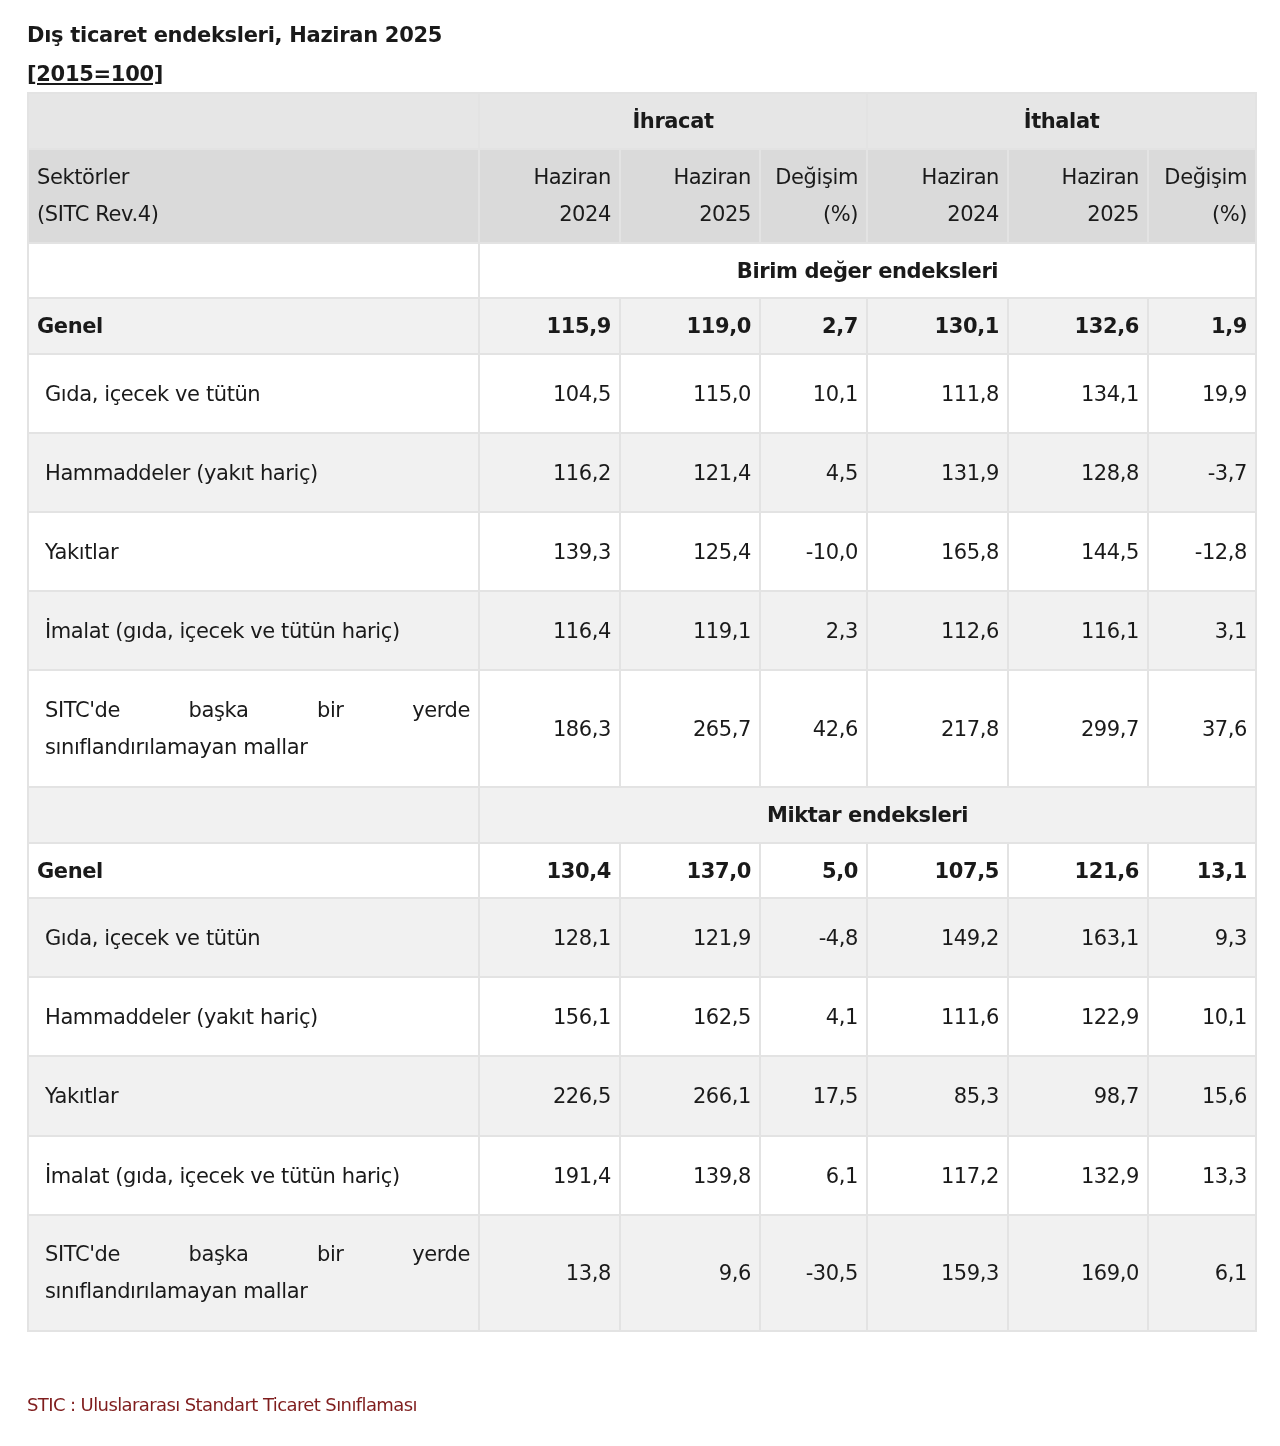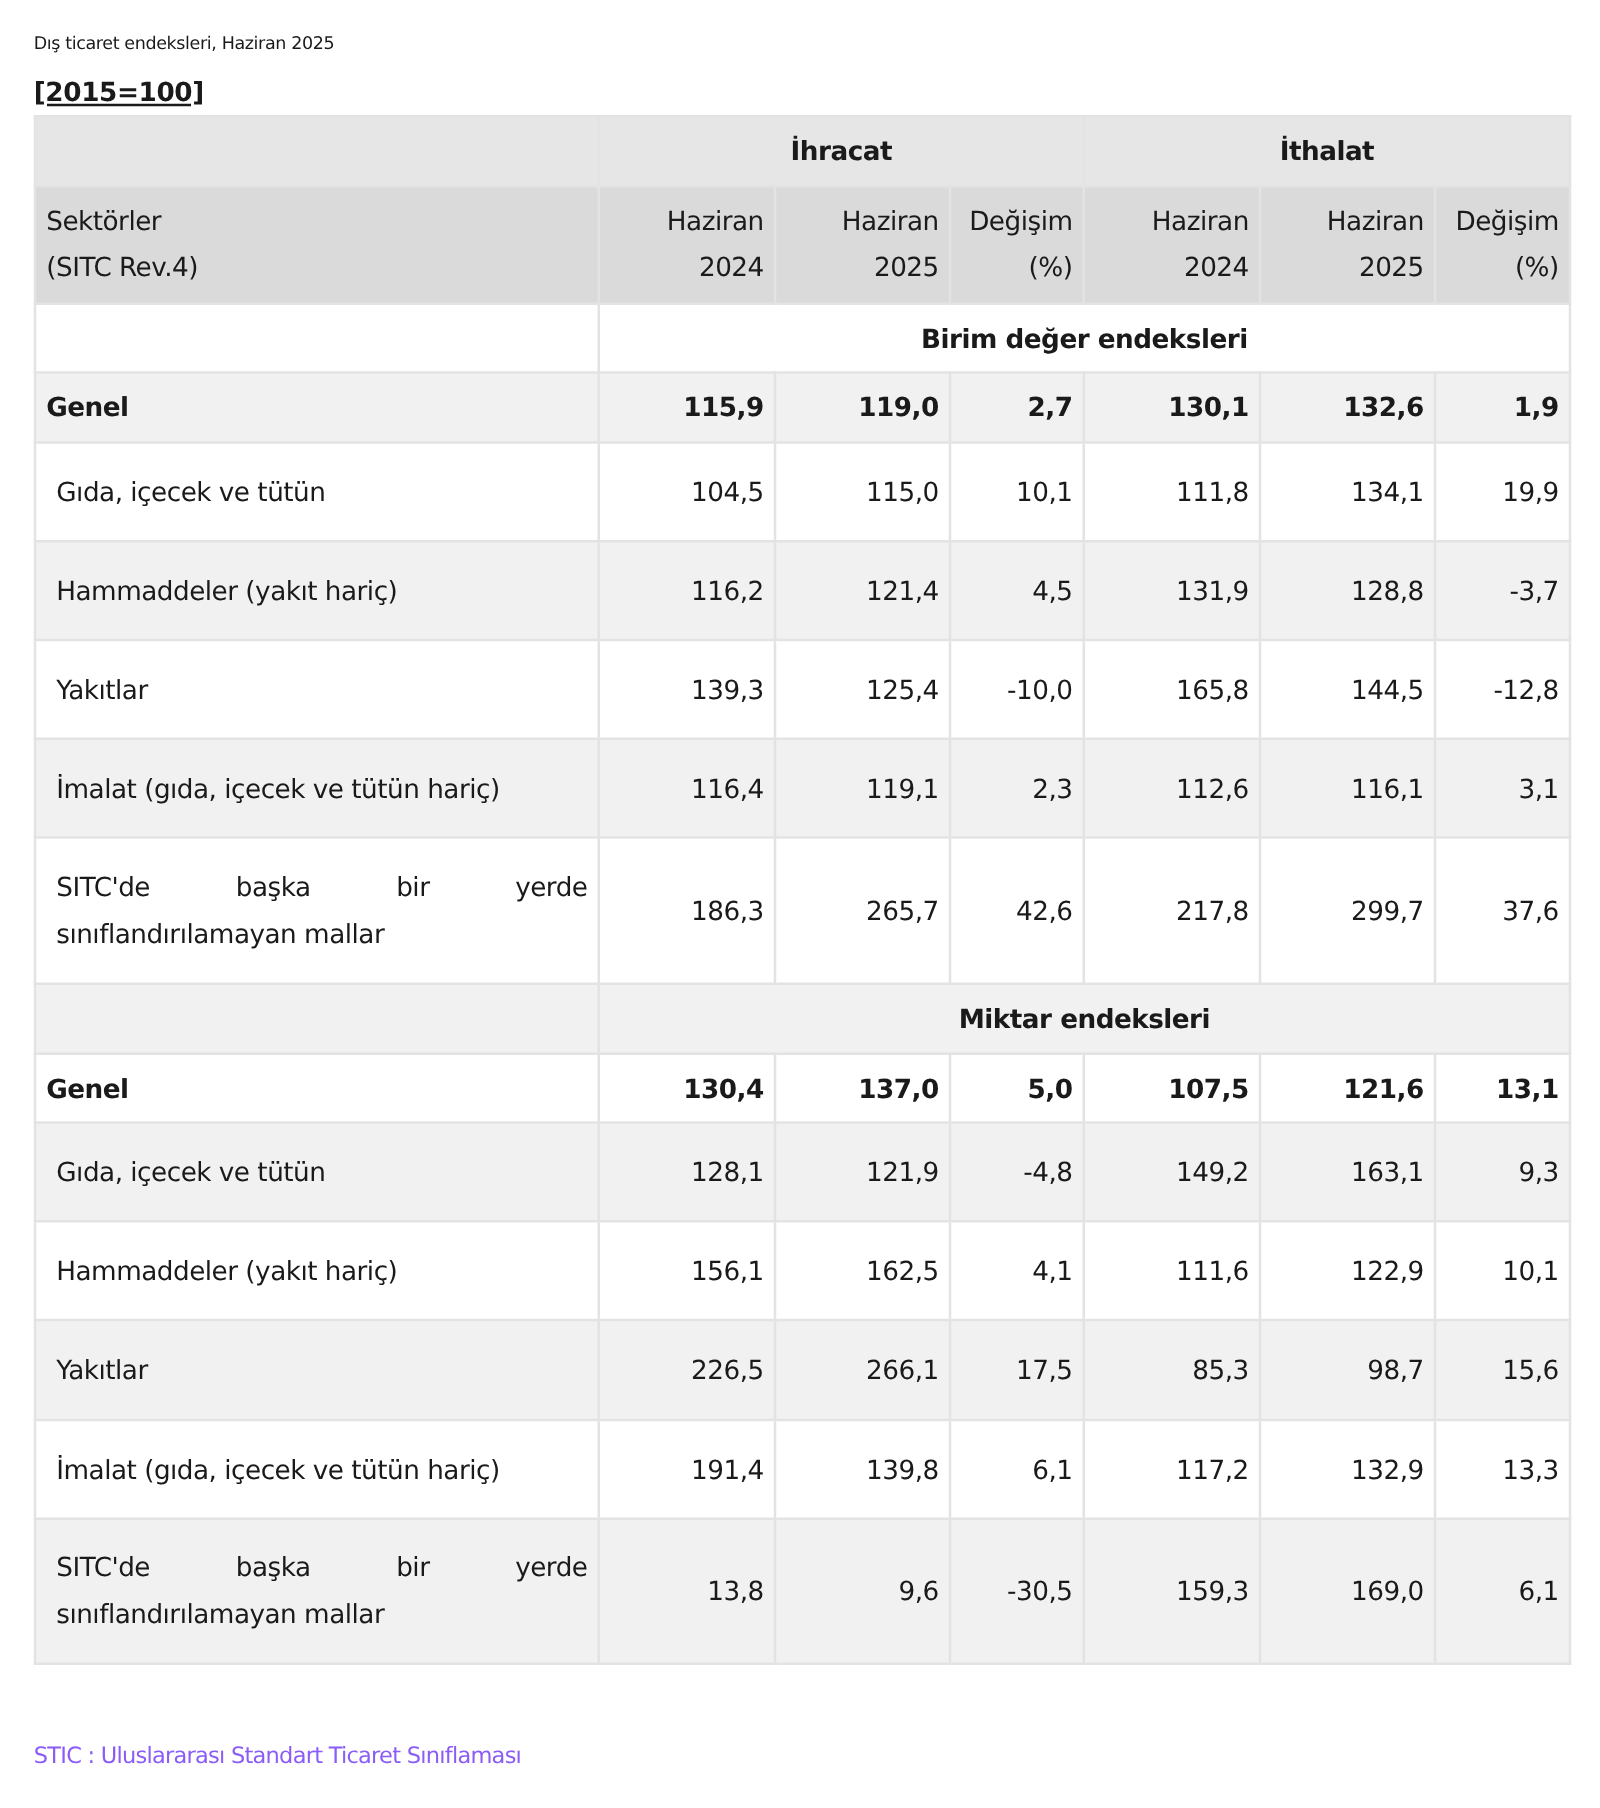--- a/index.html
+++ b/index.html
@@ -1,21 +1,21 @@
 <!DOCTYPE html>
 <html><head>
 <meta charset="utf-8">
 <style>
   html, body { margin: 0; padding: 0; background: #ffffff; }
   body {
     width: 1280px; height: 1446px; position: relative; overflow: hidden;
     font-family: "DejaVu Sans", "Liberation Sans", sans-serif; color: #1a1a1a;
   }
   .title {
-    position: absolute; left: 27px; top: 20px; font-weight: normal; font-size: 14px;
+    position: absolute; left: 27px; top: 20px; font-weight: bold; font-size: 21px;
     line-height: 30px; letter-spacing: -0.3px;
   }
   .subtitle {
     position: absolute; left: 27px; top: 59px; font-weight: bold; font-size: 21px;
     line-height: 30px; letter-spacing: -0.3px; text-decoration: underline;
   }
   table.data {
     position: absolute; left: 27px; top: 92px; width: 1228px;
     border-collapse: collapse; table-layout: fixed; font-size: 21px;
   }
@@ -28,21 +28,21 @@
   .bold { font-weight: bold; }
   .bg-h1 { background: #e6e6e6; }
   .bg-h2 { background: #dadada; }
   .bg-w { background: #ffffff; }
   .bg-g { background: #f1f1f1; }
   .lbl { padding-left: 16px !important; }
   .justify { text-align: justify; text-align-last: left; line-height: 37px; }
   .hdr2 { line-height: 37px; }
   .footnote {
     position: absolute; left: 27px; top: 1394px; font-size: 18px;
-    letter-spacing: -0.6px; color: #8b5cf6;
+    letter-spacing: -0.6px; color: #7f1d1d;
   }
 </style>
 </head>
 <body>
 
 <div class="title">Dış ticaret endeksleri, Haziran 2025</div>
 <div class="subtitle">[2015=100]</div>
 
 <table class="data">
   <colgroup>

